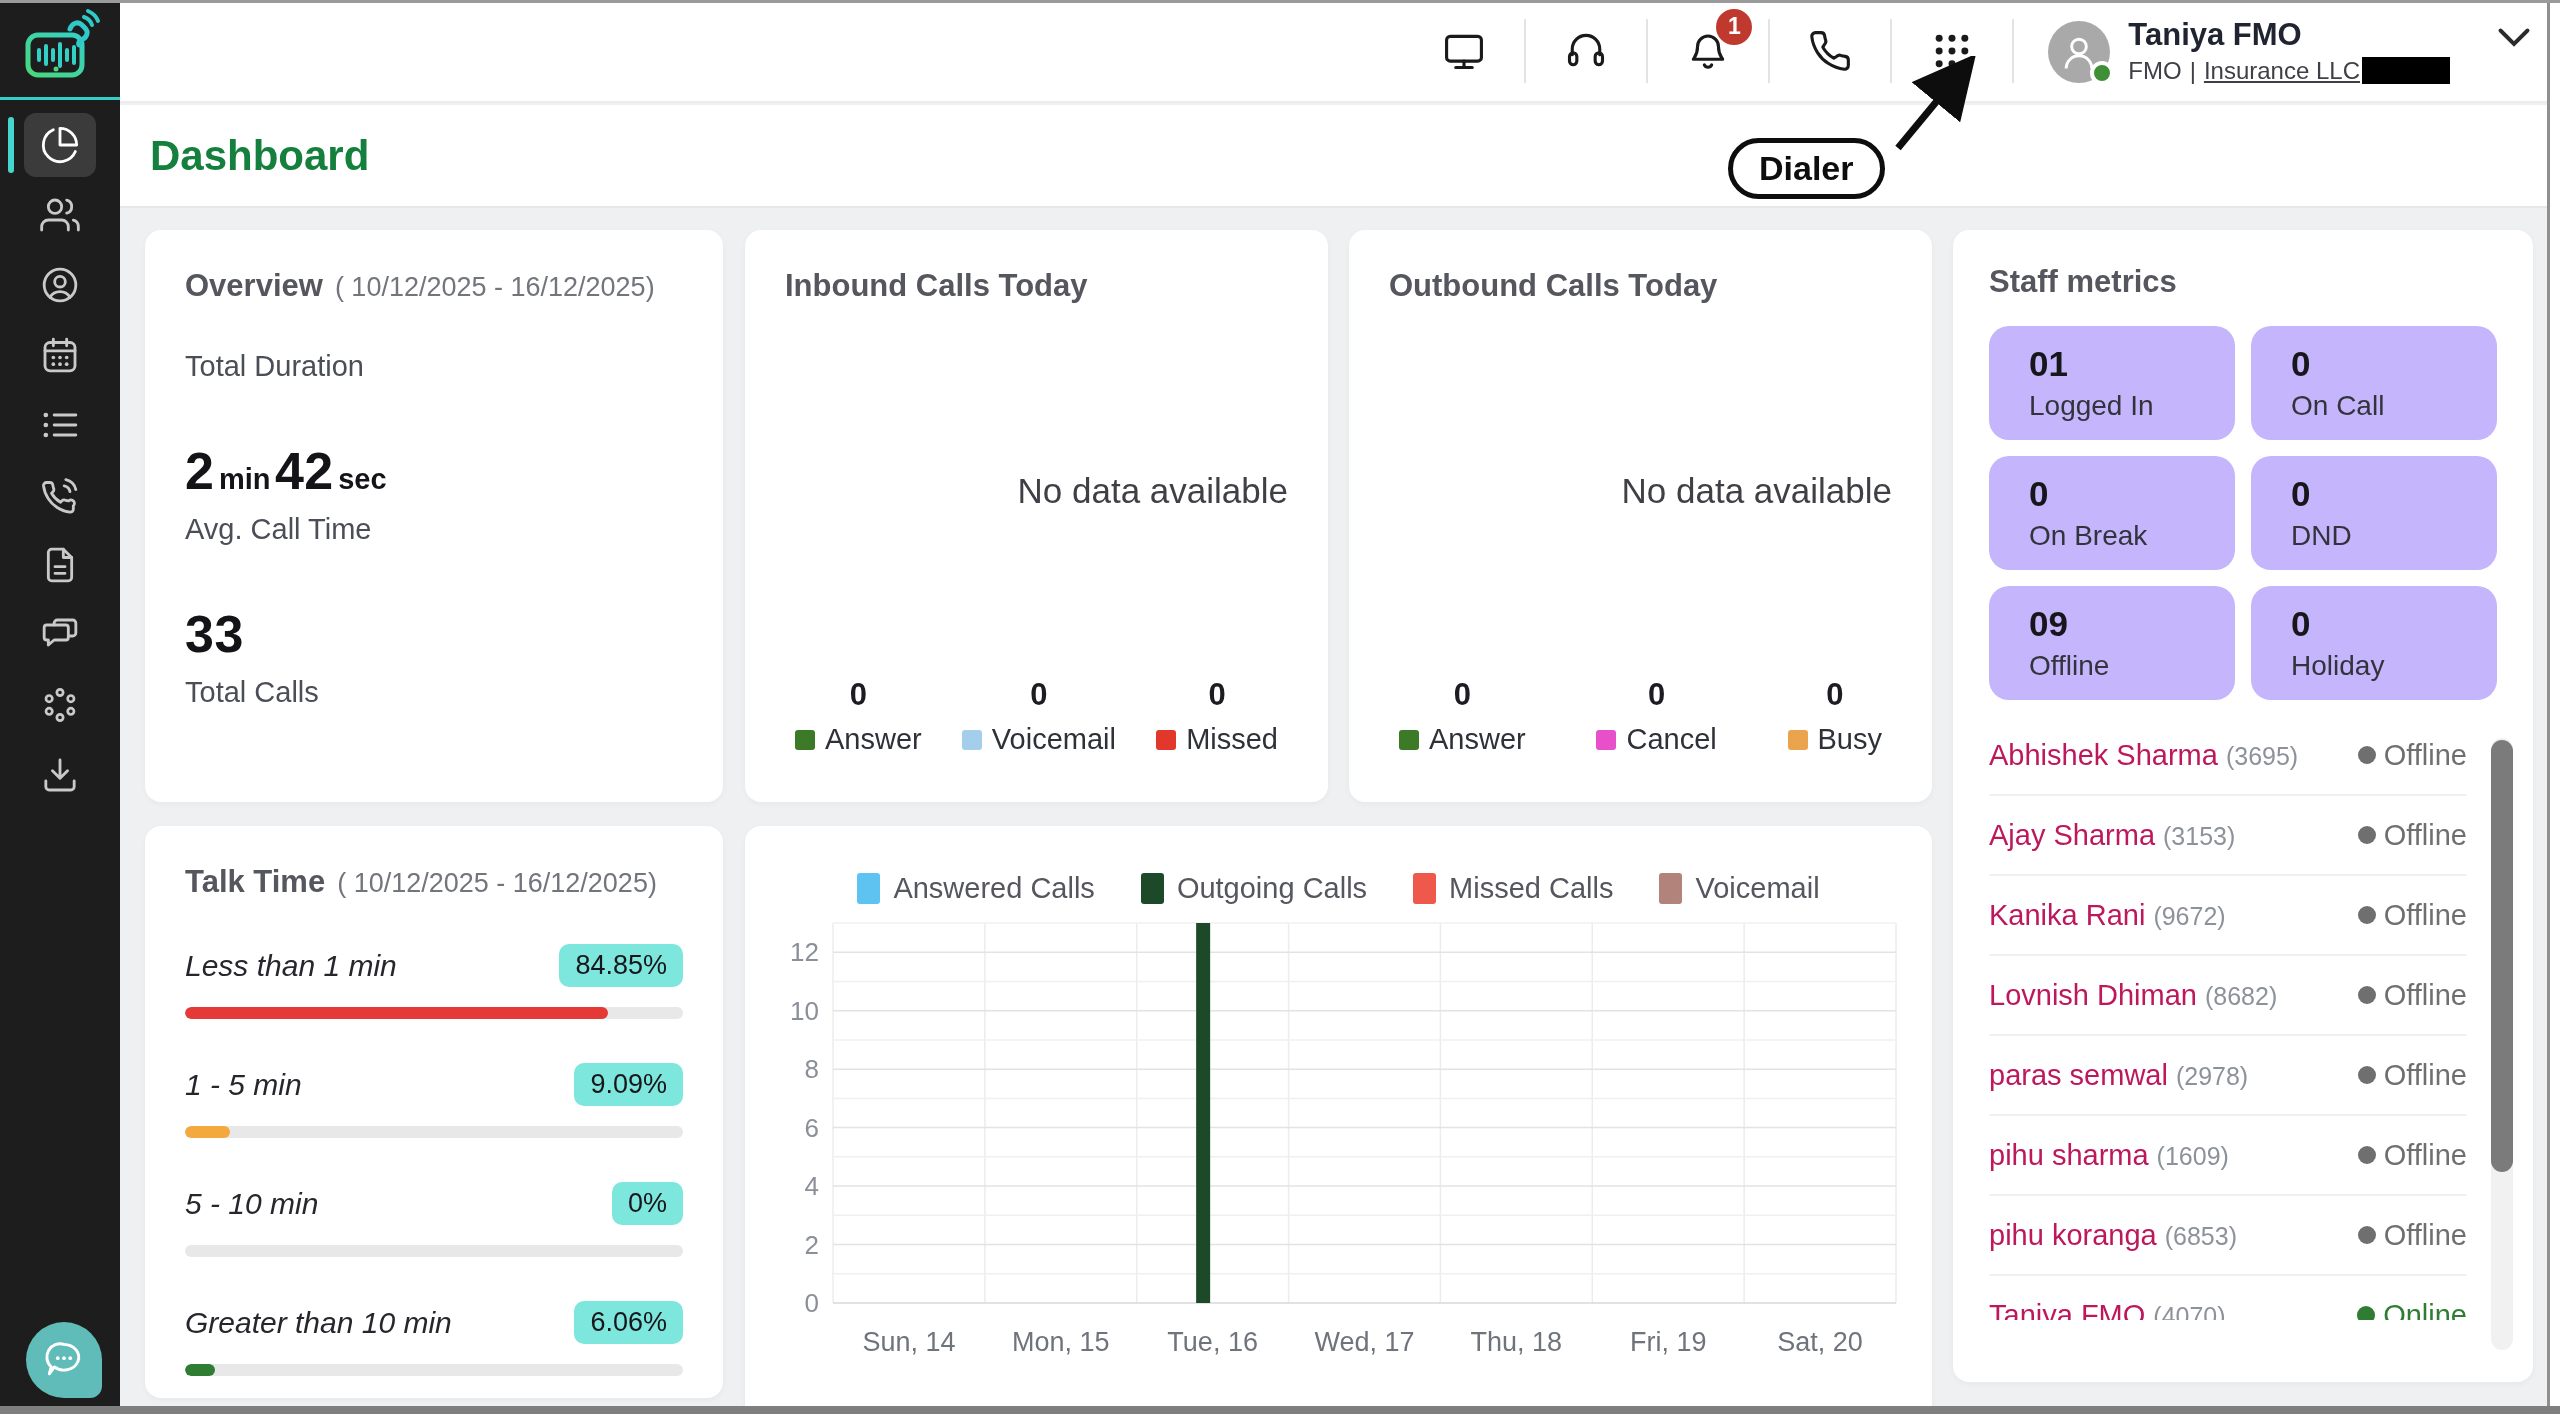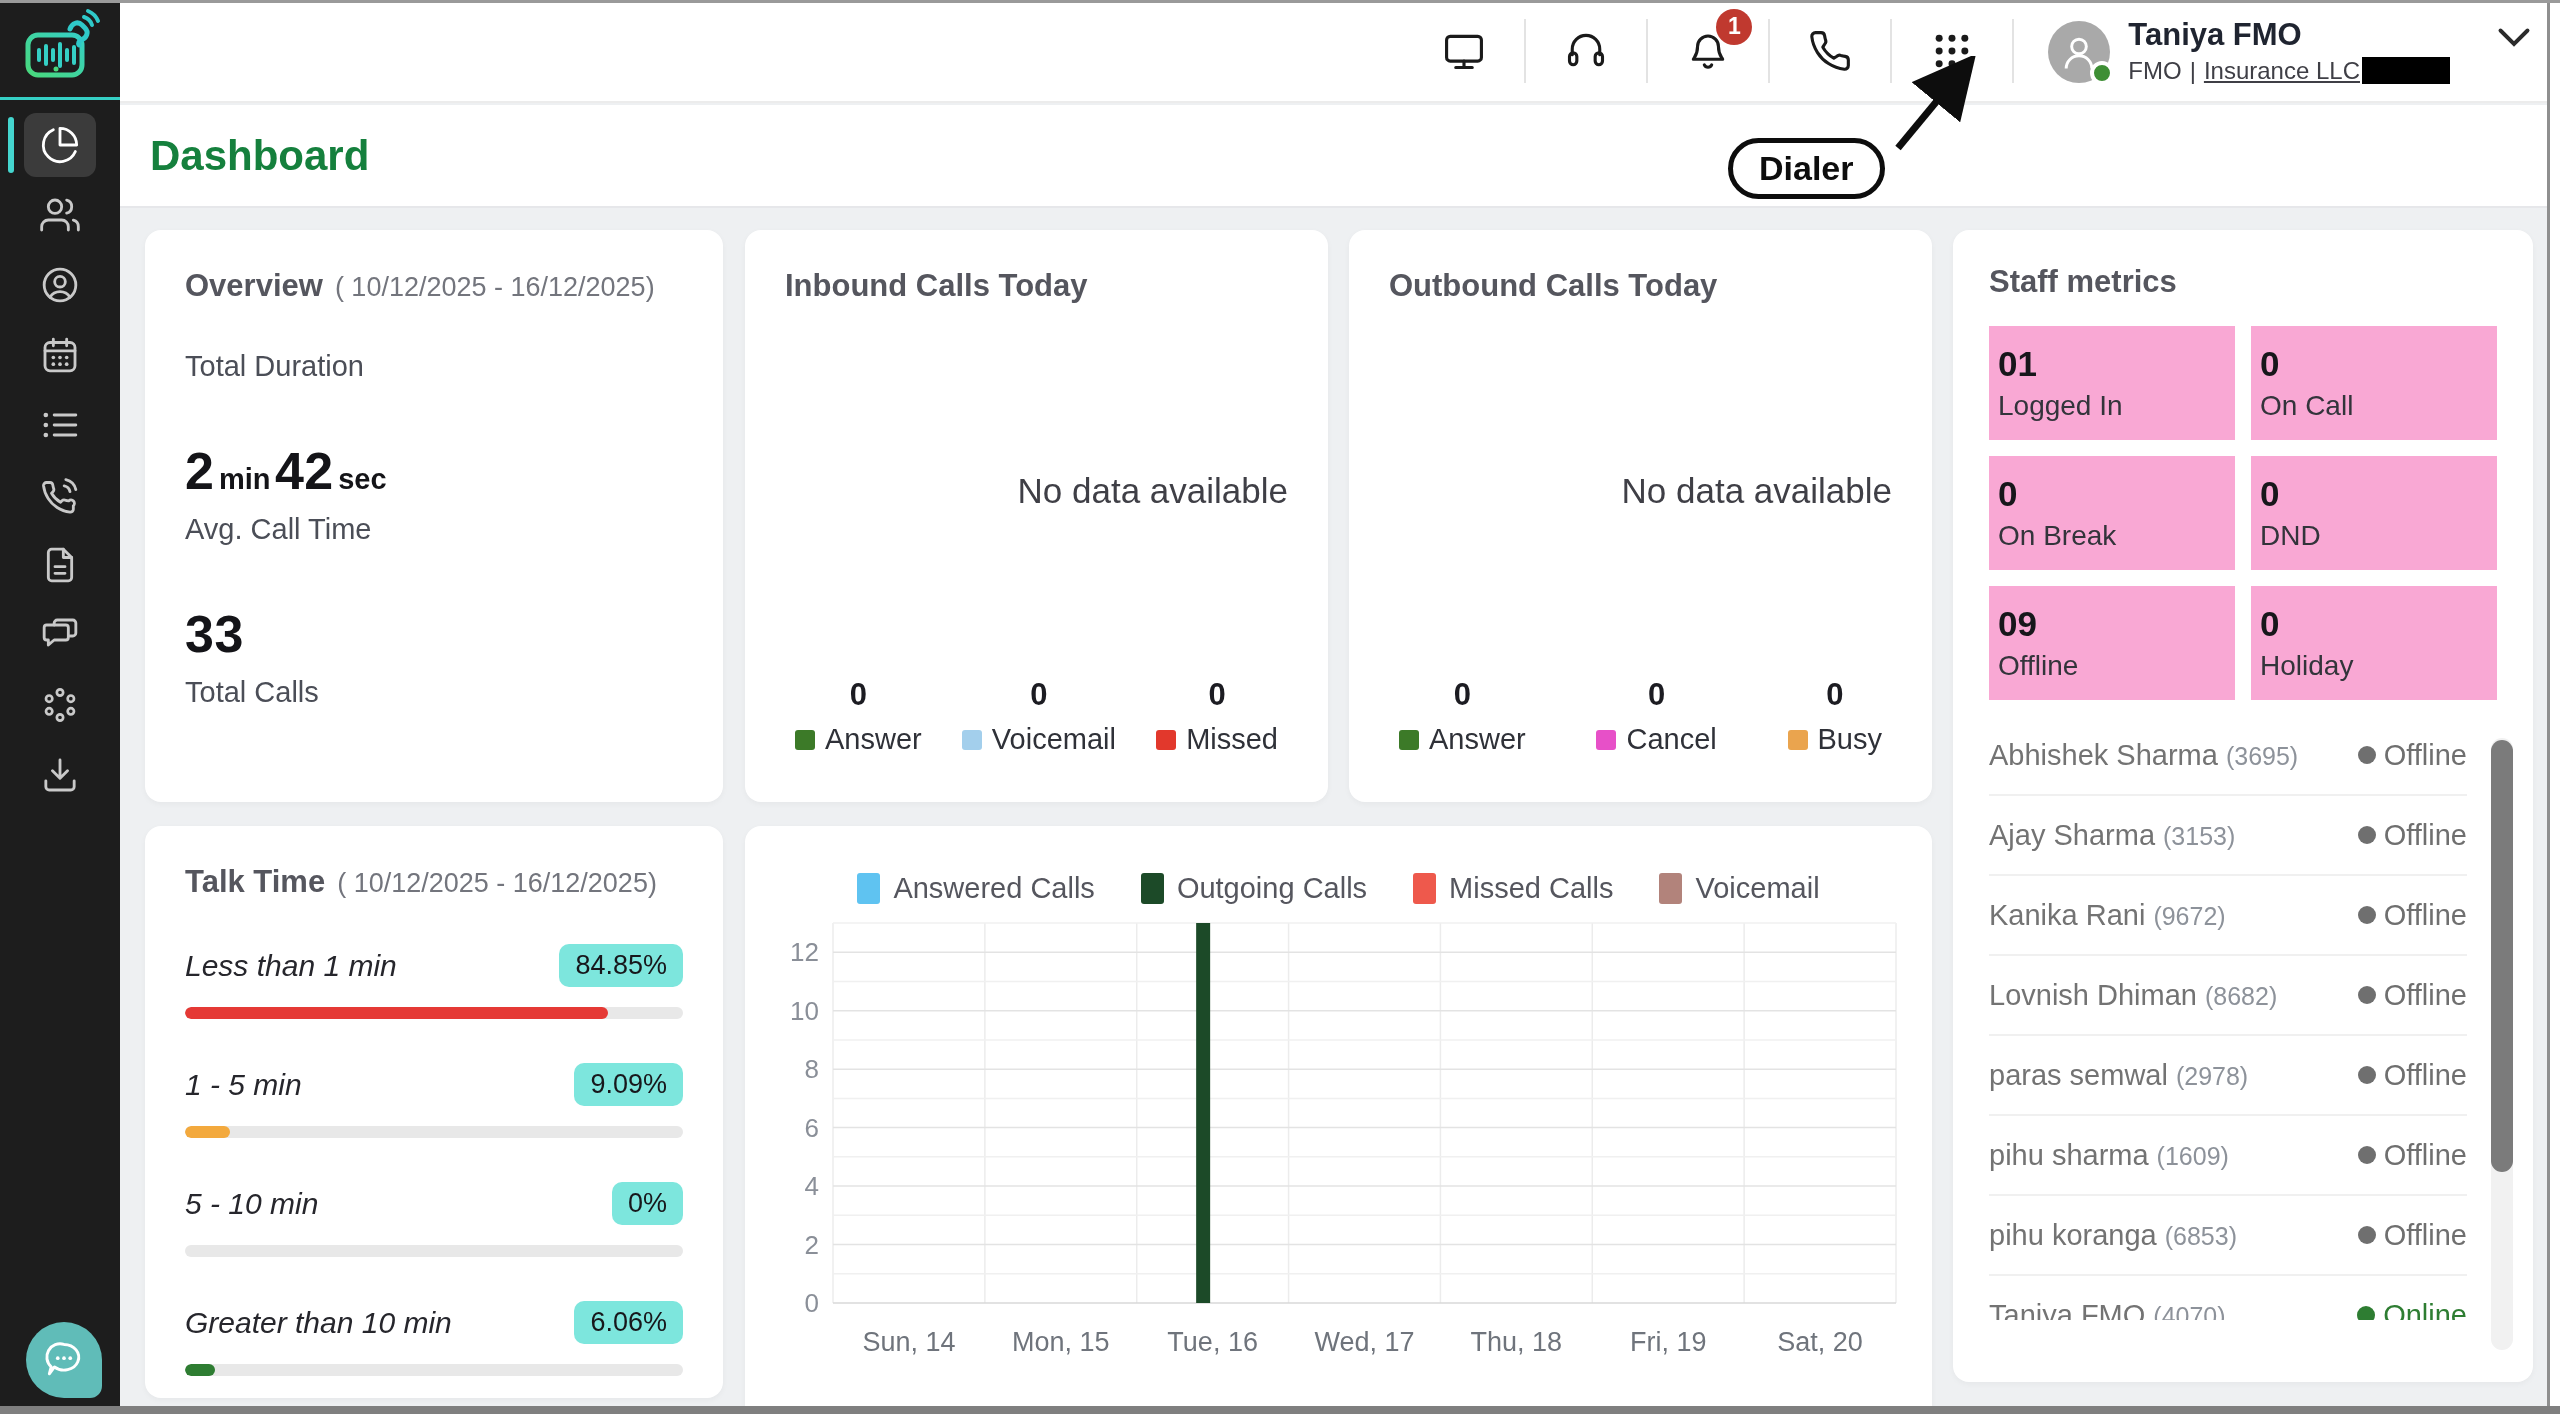--- a/index.html
+++ b/index.html
@@ -73,26 +73,26 @@
   .empty-text { font-size:35px; color:#3f3f46; }
   .stats-row { display:flex; justify-content:space-between; padding:0 10px 8px 10px; }
   .stat { display:flex; flex-direction:column; align-items:center; }
   .stat-value { font-size:31px; font-weight:bold; color:#1c1c22; margin-bottom:10px; }
   .stat-label-row { display:flex; align-items:center; }
   .stat-swatch { width:20px; height:20px; border-radius:3px; margin-right:10px; }
   .stat-label { font-size:29px; color:#2f3138; }
 
   .card-staff { left:1953px; top:230px; width:580px; height:1152px; padding:34px 36px; overflow:hidden; }
   .tiles { display:grid; grid-template-columns:1fr 1fr; gap:16px; margin-top:26px; }
-  .tile { background:#f9a8d4; border-radius:0; padding:18px 9px; }
+  .tile { background:#c4b5fd; border-radius:20px; padding:18px 40px; }
   .tile-value { font-size:35px; font-weight:800; color:#17171b; }
   .tile-label { font-size:28px; color:#33343b; margin-top:6px; }
   .staff-list { margin-top:16px; height:604px; overflow:hidden; padding-right:30px; }
   .staff-row { height:80px; display:flex; align-items:center; justify-content:space-between; border-bottom:2px solid #f0f0f0; }
-  .staff-name { font-size:29px; color:#737373; }
+  .staff-name { font-size:29px; color:#be185d; }
   .staff-ext { font-size:25px; color:#8d929a; margin-left:8px; }
   .staff-status { display:flex; align-items:center; }
   .status-dot { width:18px; height:18px; border-radius:50%; margin-right:8px; }
   .status-text { font-size:29px; }
   .st-offline .status-dot { background:#6f6f6f; } .st-offline .status-text { color:#6f6f6f; }
   .st-online  .status-dot { background:#2e7d32; } .st-online  .status-text { color:#2e7d32; }
   .staff-scrollbar { position:absolute; right:20px; top:508px; width:22px; height:612px; background:#f1f1f1; border-radius:11px; }
   .staff-thumb { position:absolute; left:0; top:2px; width:22px; height:432px; background:#7b7b7b; border-radius:11px; cursor:pointer; }
 
   .card-talktime { left:145px; top:826px; width:578px; height:572px; padding:38px 40px; }

